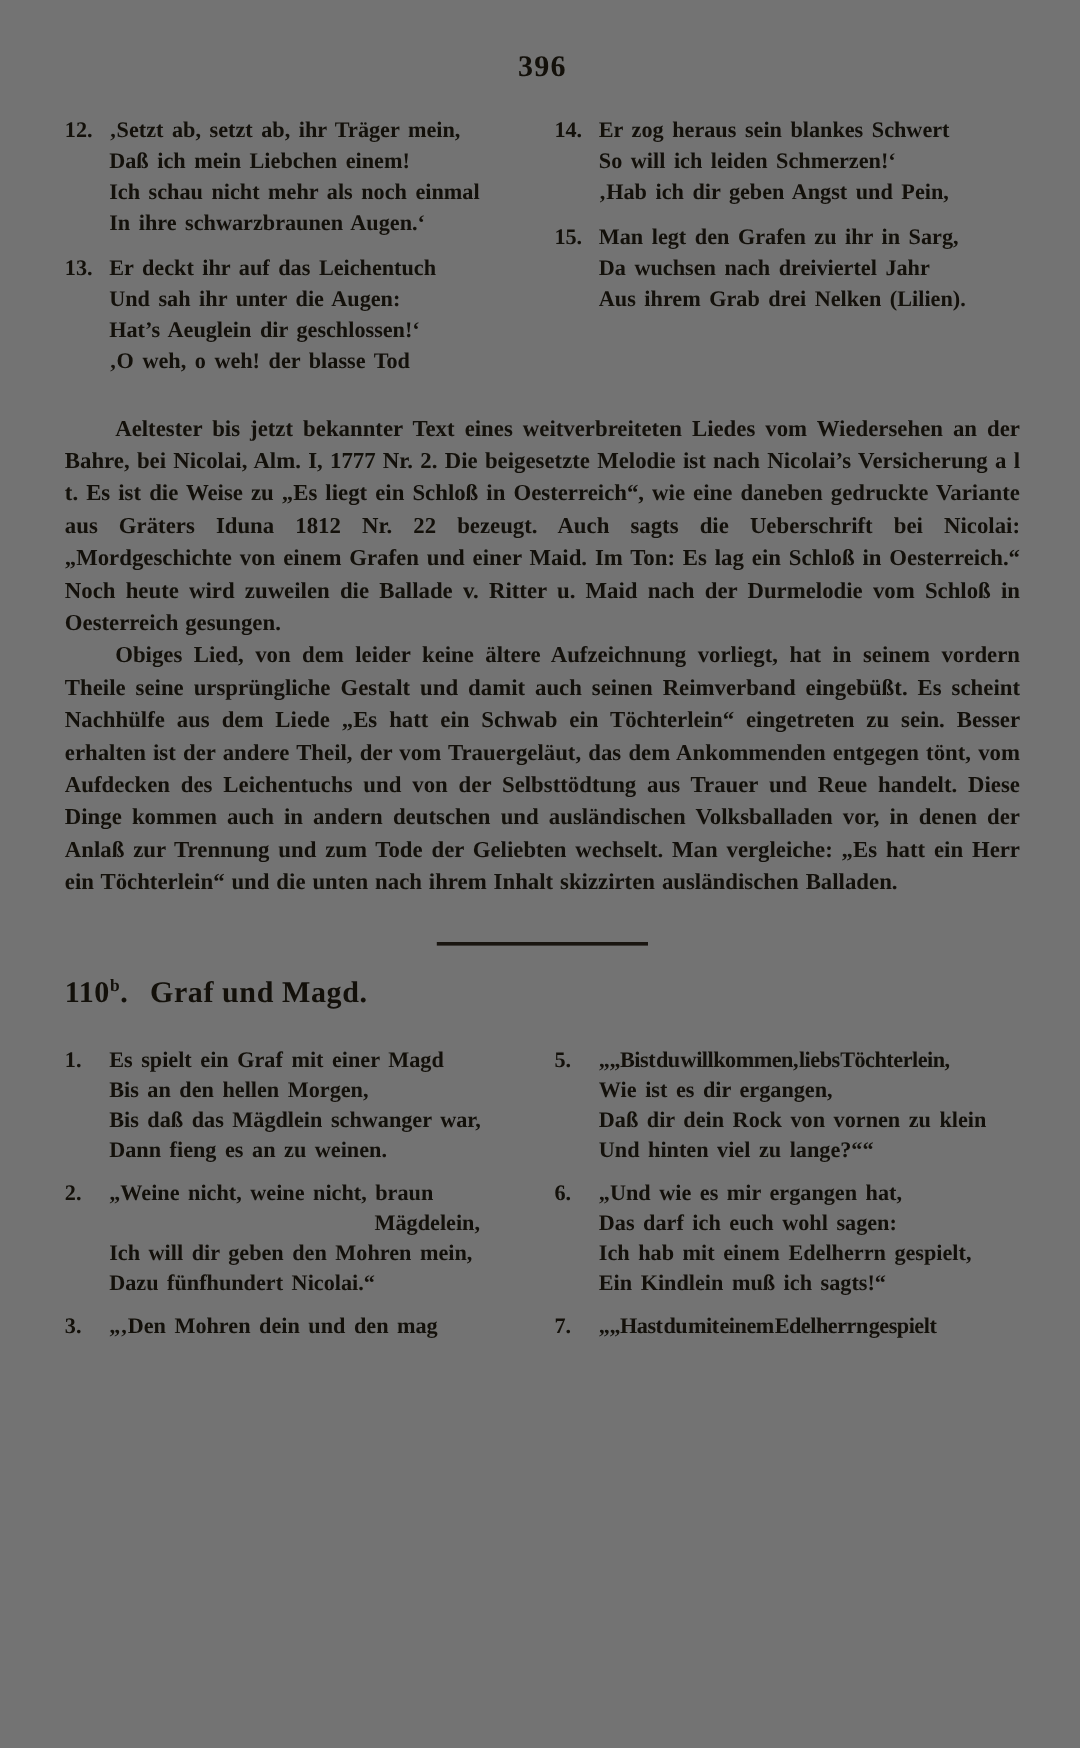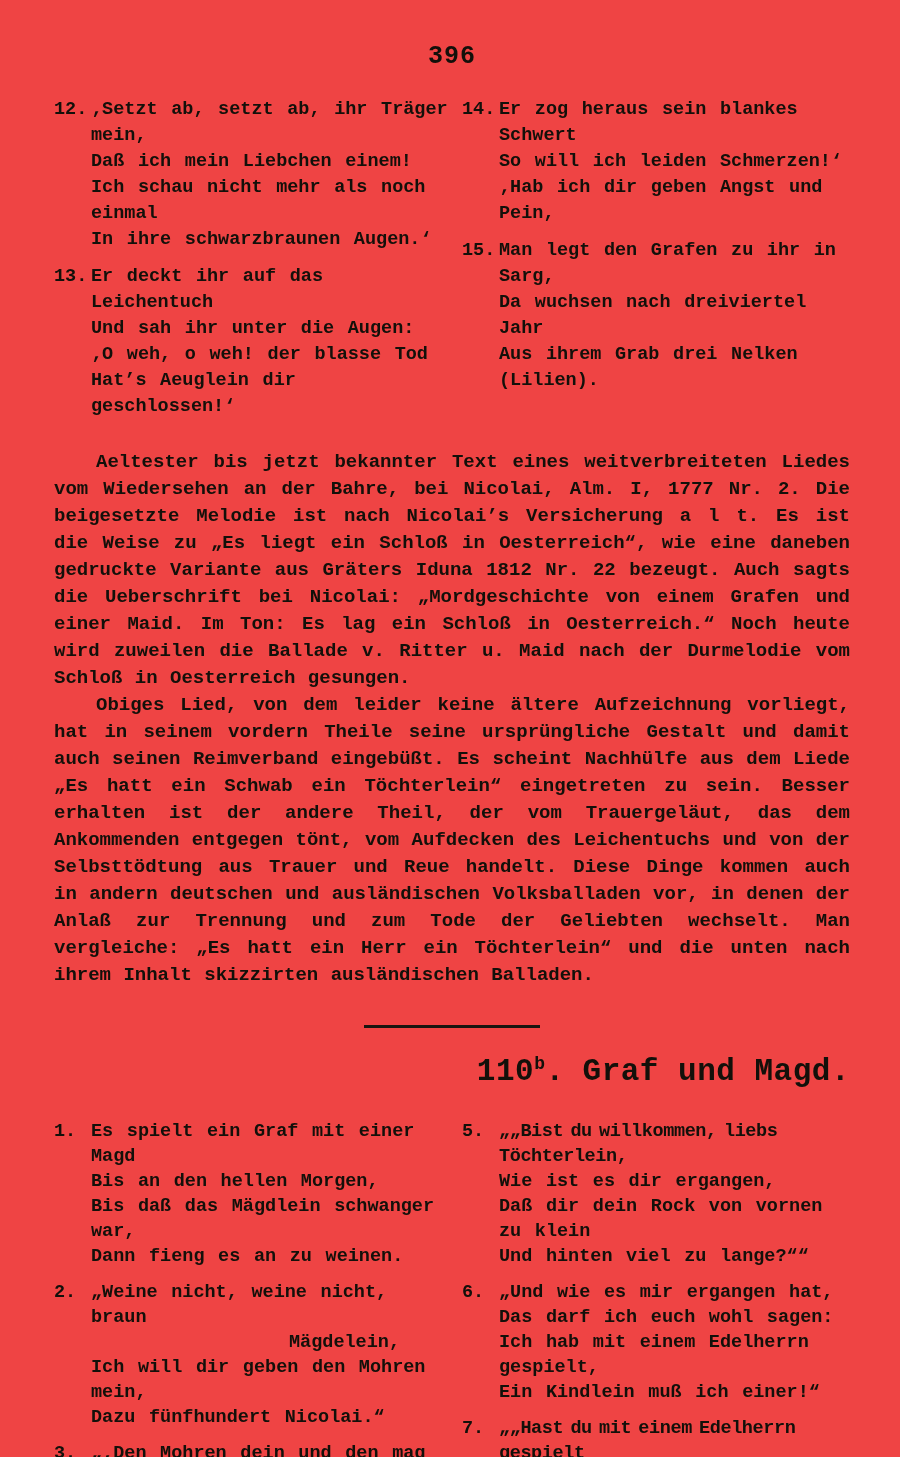--- a/index.html
+++ b/index.html
@@ -4,23 +4,23 @@
 <style>
   html, body {
     margin: 0;
     padding: 0;
     background: #ffffff;
   }
   .page {
     position: relative;
     width: 900px;
     height: 1457px;
-    background: #ef4444;
+    background: #737373;
     color: #13100a;
-    font-family: Liberation Mono, monospace;
+    font-family: Liberation Serif, serif;
     font-weight: 700;
     box-sizing: border-box;
     padding: 42px 50px 0 54px;
     overflow: hidden;
   }
   .page-number {
     text-align: center;
     font-size: 25px;
     letter-spacing: 1px;
     margin-bottom: 26px;
@@ -72,22 +72,22 @@
     margin: 0;
     text-indent: 42px;
   }
   .rule-divider {
     width: 176px;
     height: 0;
     border-top: 3px solid #191510;
     margin: 36px auto 0 auto;
   }
   .section-heading {
-    text-align: right;
-    font-size: 31px;
+    text-align: left;
+    font-size: 25px;
     font-weight: 700;
     margin: 26px 0 30px 0;
     letter-spacing: 0.5px;
   }
   .section-heading sup {
     font-size: 58%;
     vertical-align: super;
   }
   .heading-title { margin-left: 18px; }
 </style>
@@ -107,22 +107,22 @@
             <div class="verse-line">Daß ich mein Liebchen einem!</div>
             <div class="verse-line">Ich schau nicht mehr als noch einmal</div>
             <div class="verse-line">In ihre schwarzbraunen Augen.‘</div>
           </div>
         </div>
         <div class="verse">
           <span class="verse-num">13.</span>
           <div class="verse-lines">
             <div class="verse-line">Er deckt ihr auf das Leichentuch</div>
             <div class="verse-line">Und sah ihr unter die Augen:</div>
+            <div class="verse-line">Hat’s Aeuglein dir geschlossen!‘</div>
             <div class="verse-line">‚O weh, o weh! der blasse Tod</div>
-            <div class="verse-line">Hat’s Aeuglein dir geschlossen!‘</div>
           </div>
         </div>
       </div>
     <div class="vcol right">
         <div class="verse">
           <span class="verse-num">14.</span>
           <div class="verse-lines">
             <div class="verse-line">Er zog heraus sein blankes Schwert</div>
             <div class="verse-line">So will ich leiden Schmerzen!‘</div>
             <div class="verse-line">‚Hab ich dir geben Angst und Pein,</div>
@@ -184,21 +184,21 @@
             <div class="verse-line">Daß dir dein Rock von vornen zu klein</div>
             <div class="verse-line">Und hinten viel zu lange?““</div>
           </div>
         </div>
         <div class="verse">
           <span class="verse-num">6.</span>
           <div class="verse-lines">
             <div class="verse-line">„Und wie es mir ergangen hat,</div>
             <div class="verse-line">Das darf ich euch wohl sagen:</div>
             <div class="verse-line">Ich hab mit einem Edelherrn gespielt,</div>
-            <div class="verse-line">Ein Kindlein muß ich einer!“</div>
+            <div class="verse-line">Ein Kindlein muß ich sagts!“</div>
           </div>
         </div>
         <div class="verse">
           <span class="verse-num">7.</span>
           <div class="verse-lines">
             <div class="verse-line tight">„„Hast du mit einem Edelherrn gespielt</div>
           </div>
         </div>
       </div>
   </div>

